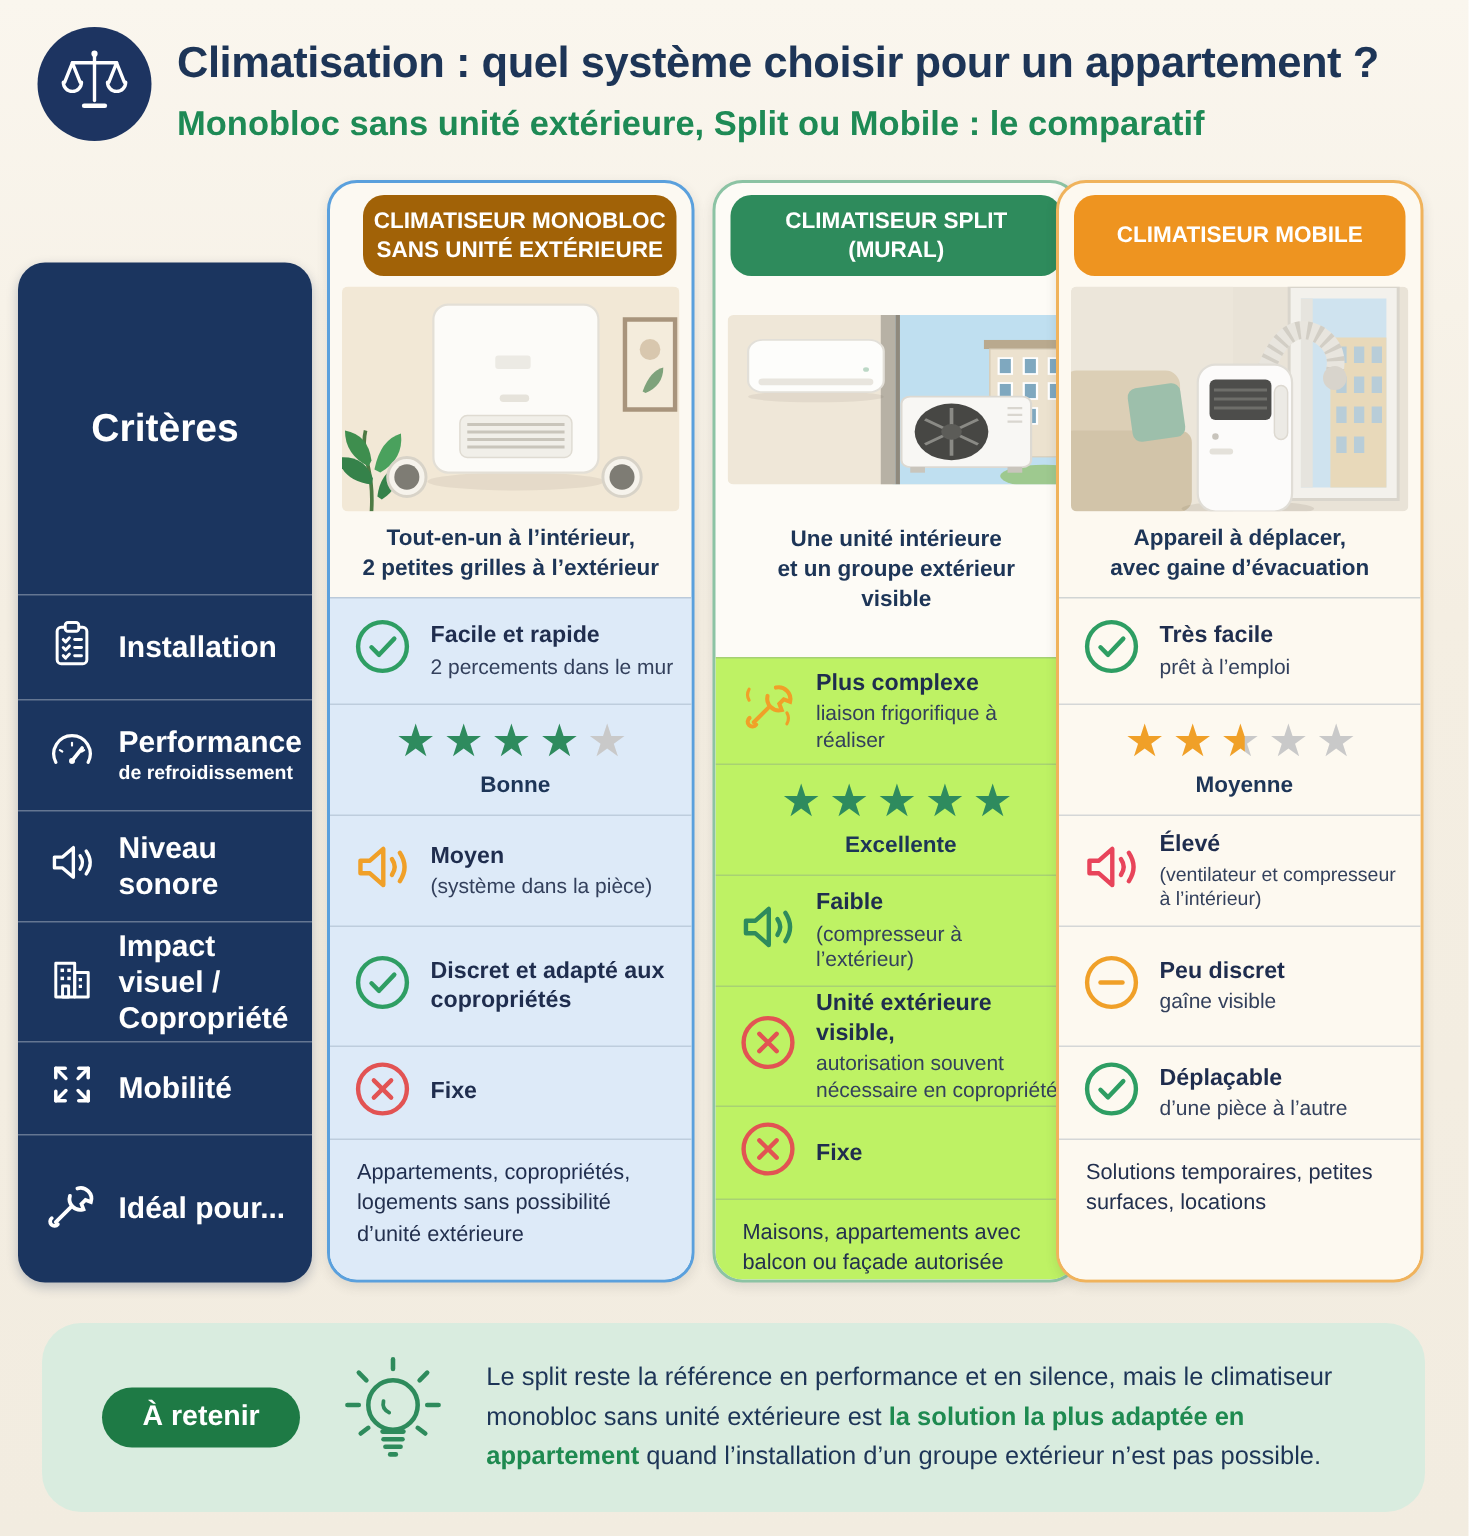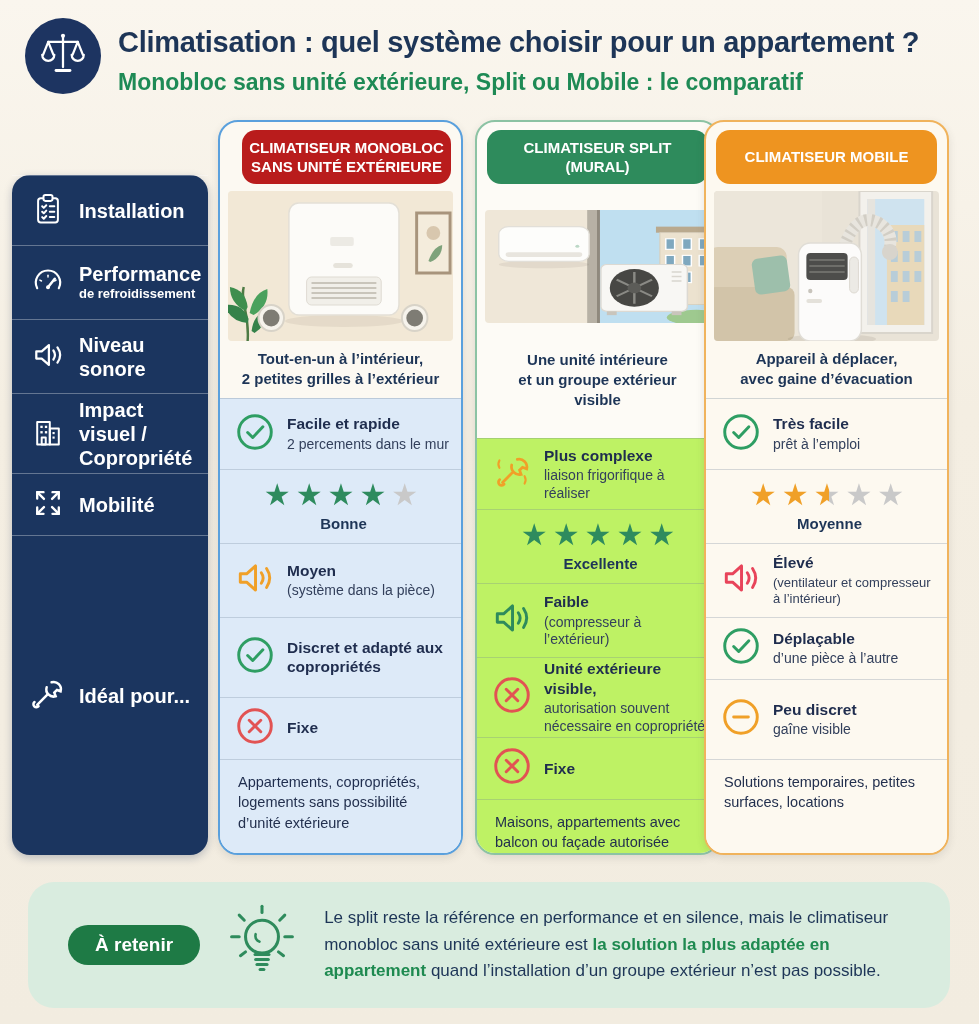--- a/index.html
+++ b/index.html
@@ -37,21 +37,21 @@
   
   .card { top:120px; width:245px; height:735px; border-radius:20px;
     display:flex; flex-direction:column; overflow:hidden;
     box-shadow:0 3px 8px rgba(60,60,60,.12); }
   .card-1 { left:218px; border:2px solid #5aa0dd; background:#fcf9f2; }
   .card-2 { left:475px; border:2px solid #8cc3a4; background:#fdfbf6;gap:19px; }
   .card-3 { left:704px; border:2px solid #f0b35c; background:#fdf9f0; }
   .pill { margin:8px 10px 0; min-height:54px; border-radius:14px; display:flex;
     flex-direction:column; align-items:center; justify-content:center;
     color:#fff; font-weight:bold; font-size:15px; line-height:1.28; text-align:center; padding:4px 6px; }
-  .pill-1 { background:#b91c1c;margin-left:22px; } .pill-2 { background:#2e8b5c; } .pill-3 { background:#ee9420; }
+  .pill-1 { background:#a16207;margin-left:22px; } .pill-2 { background:#2e8b5c; } .pill-3 { background:#ee9420; }
   .pill-line:empty { display:none; }
   .prod-img { margin:7px 8px 0; height:150px; border-radius:4px; overflow:hidden; }
   .prod-img svg { display:block; width:100%; height:100%; }
   .caption { text-align:center; font-weight:bold; font-size:15px; line-height:1.32;
     color:#1d3557; padding:8px 16px 9px; }
   .card-body { flex:1; display:flex; flex-direction:column;
     border-top:1px solid rgba(110,130,150,.3); }
   .body-1 { background:#ddeaf8; } .body-2 { background:#bef264; } .body-3 { background:#fdf9f0; }
   .row { display:flex; align-items:center; gap:11px; padding:0 8px 0 14px; }
   .row + .row { border-top:1px solid rgba(110,130,150,.28); }
@@ -94,20 +94,23 @@
       <line x1="22" y1="49" x2="38" y2="49" stroke-width="3.4"></line>
     </svg>
   </span>
 </div>
 <div class="abs hdr-text">
   <div class="hdr-title">Climatisation : quel système choisir pour un appartement ?</div>
   <div class="hdr-sub">Monobloc sans unité extérieure, Split ou Mobile : le comparatif</div>
 </div>
 
 <div class="abs sidebar">
+  <div class="sb-title-block">
+    <div class="sb-title">Critères</div>
+  </div>
   <div class="sb-row h-install">
     <span>
       <svg width="36" height="36" viewBox="0 0 40 40" fill="none" stroke="#fff" stroke-width="2.2" stroke-linecap="round" stroke-linejoin="round">
         <rect x="9" y="8" width="22" height="27" rx="3"></rect>
         <rect x="15" y="4.5" width="10" height="6.5" rx="2" fill="#1b355f"></rect>
         <path d="M13.5 17 l1.8 1.8 2.8 -3"></path>
           <line x1="22" y1="17" x2="27" y2="17"></line>
         <path d="M13.5 23 l1.8 1.8 2.8 -3"></path>
           <line x1="22" y1="23" x2="27" y2="23"></line>
         <path d="M13.5 29 l1.8 1.8 2.8 -3"></path>
@@ -481,42 +484,42 @@
           <path d="M6 16 h6 l8.5 -7.5 v23 l-8.5 -7.5 h-6 z"></path>
             <path d="M26 15 q3.5 5 0 10"></path>
             <path d="M31 11 q6 9 0 18"></path>
         </svg>
       </span>
       <div class="row-text" style="max-width:170px;">
         <div class="row-title">Élevé</div>
         <div class="row-detail" style="font-size:13px;">(ventilateur et compresseur à l’intérieur)</div>
       </div>
     </div>
+    <div class="row h-visual">
+      <span>
+        <svg width="42" height="42" viewBox="0 0 40 40" fill="none" stroke="#f0a028" stroke-width="2.8" stroke-linecap="round">
+          <circle cx="20" cy="20" r="15.5"></circle>
+            <line x1="13" y1="20" x2="27" y2="20"></line>
+        </svg>
+      </span>
+      <div class="row-text">
+        <div class="row-title">Peu discret</div>
+        <div class="row-detail">gaîne visible</div>
+      </div>
+    </div>
     <div class="row h-mob">
       <span>
         <svg width="42" height="42" viewBox="0 0 40 40" fill="none" stroke="#2e9e63" stroke-width="2.8" stroke-linecap="round" stroke-linejoin="round">
           <circle cx="20" cy="20" r="15.5"></circle>
             <path d="M13 20.5 l4.8 4.8 L27.5 15"></path>
         </svg>
       </span>
       <div class="row-text">
         <div class="row-title">Déplaçable</div>
         <div class="row-detail">d’une pièce à l’autre</div>
-      </div>
-    </div>
-    <div class="row h-visual">
-      <span>
-        <svg width="42" height="42" viewBox="0 0 40 40" fill="none" stroke="#f0a028" stroke-width="2.8" stroke-linecap="round">
-          <circle cx="20" cy="20" r="15.5"></circle>
-            <line x1="13" y1="20" x2="27" y2="20"></line>
-        </svg>
-      </span>
-      <div class="row-text">
-        <div class="row-title">Peu discret</div>
-        <div class="row-detail">gaîne visible</div>
       </div>
     </div>
     <div class="row r-ideal h-ideal">
       <div><span>Solutions temporaires, petites surfaces, locations</span></div>
     </div>
   </div>
 </div>
 
 <div class="abs footer">
   <div class="badge">À retenir</div>

